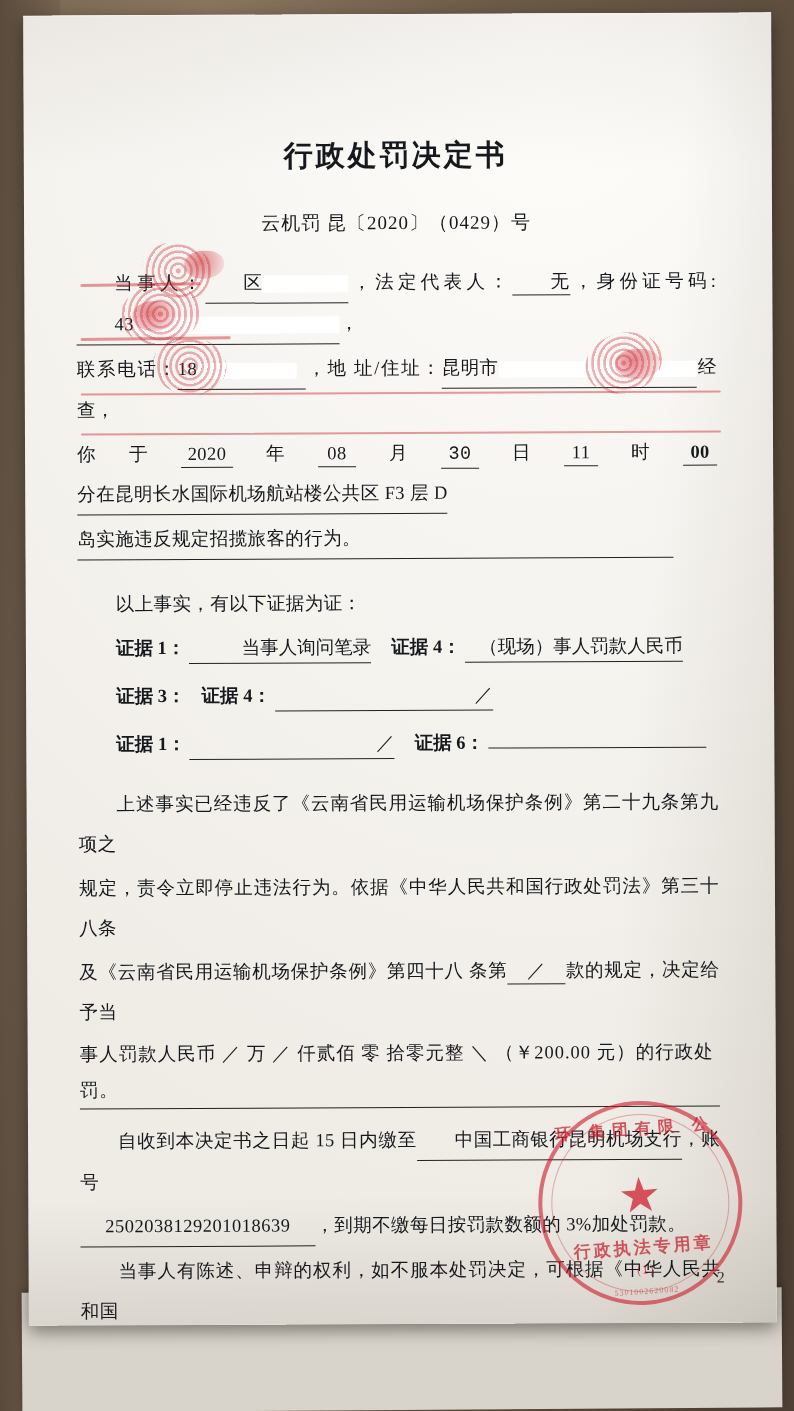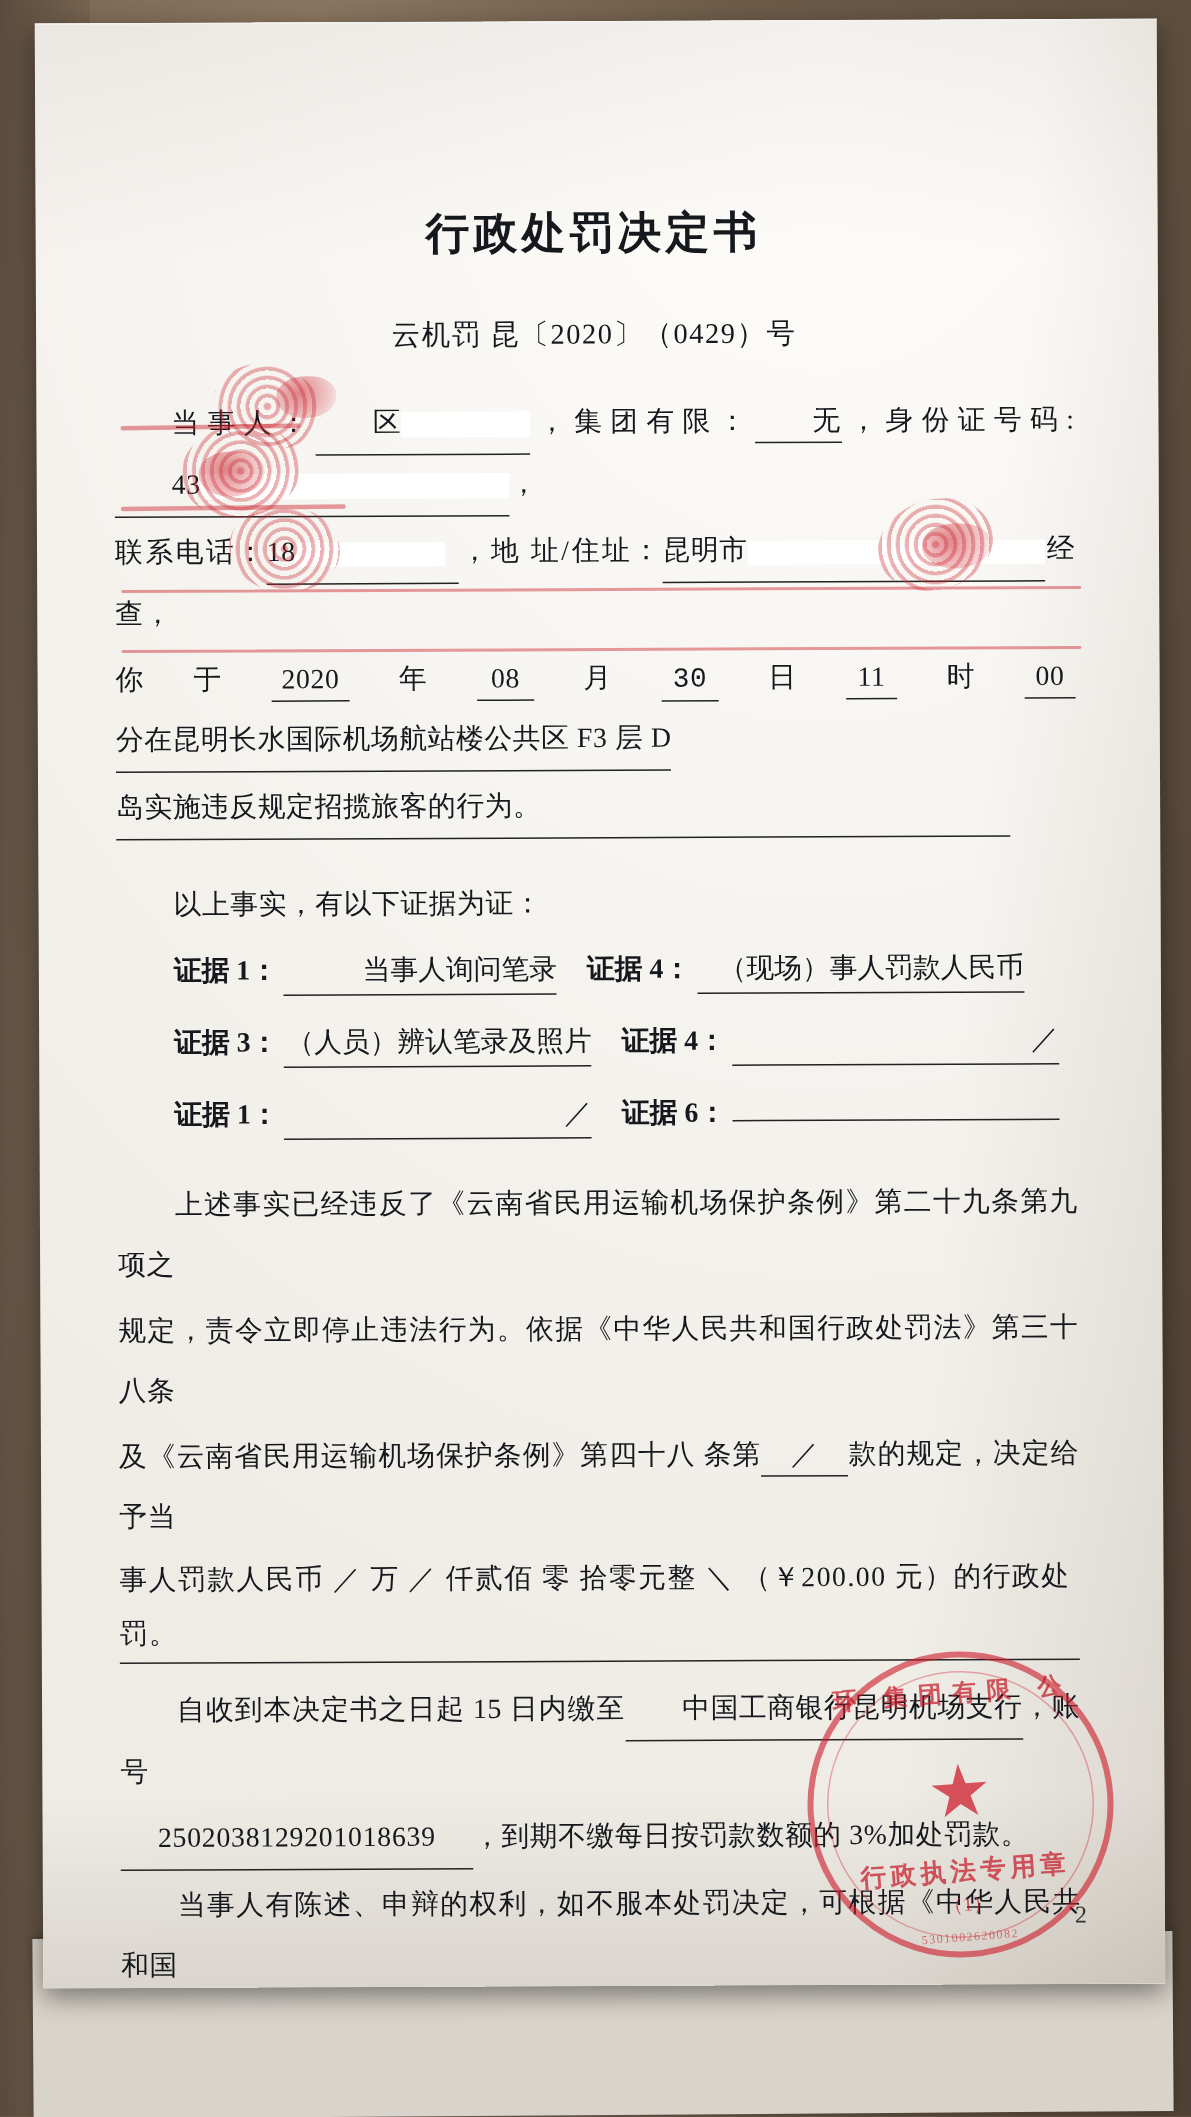--- a/index.html
+++ b/index.html
@@ -243,48 +243,47 @@
 
 <div id="page">
 
   <div id="content">
 
     <h1 class="title">行政处罚决定书</h1>
 
     <div class="docno">云机罚 昆〔2020〕（0429）号</div>
 
     <p class="body indent">
-      <span>当事人：</span><span class="ul-run" style="min-width:118px;text-align:left;"><span>区</span><span class="redact" style="width:86px;height:17px;"></span></span>，<span>集团有限：</span><span class="u" style="width:58px;">无</span>，<span>身份证号码:</span><span class="ul-run" style="min-width:236px;text-align:left;"><span>43</span><span class="redact" style="width:206px;height:17px;"></span></span>，
+      <span>当事人：</span><span class="ul-run" style="min-width:118px;text-align:left;"><span>区</span><span class="redact" style="width:86px;height:17px;"></span></span>，<span>法定代表人：</span><span class="u" style="width:58px;">无</span>，<span>身份证号码:</span><span class="ul-run" style="min-width:236px;text-align:left;"><span>43</span><span class="redact" style="width:206px;height:17px;"></span></span>，
     </p>
 
     <p class="body">
       <span>联系电话：</span><span class="ul-run" style="min-width:128px;text-align:left;"><span>18</span><span class="redact" style="width:100px;height:16px;"></span></span>，<span>地 址/住址：</span><span class="ul-run" style="min-width:252px;text-align:left;"><span>昆明市</span><span class="redact" style="width:198px;height:16px;"></span></span><span>经查，</span>
     </p>
 
     <p class="body">
-      <span>你于</span><span class="u" style="width:52px;">2020</span><span>年</span><span class="u" style="width:38px;">08</span><span>月</span><span class="u" style="width:38px;font-family:Liberation Mono, monospace;">30</span><span>日</span><span class="u" style="width:34px;">11</span><span>时</span><span class="u" style="width:34px;">00</span><span class="ul-run">分在昆明长水国际机场航站楼公共区 F3 层 D</span>
+      <span>你于</span><span class="u" style="width:52px;">2020</span><span>年</span><span class="u" style="width:38px;">08</span><span>月</span><span class="u" style="width:38px;font-family:Liberation Mono, monospace;">30</span><span>日</span><span class="u" style="width:34px;">11</span><span>时</span><span class="u" style="width:34px;font-weight:bold;">00</span><span class="ul-run">分在昆明长水国际机场航站楼公共区 F3 层 D</span>
     </p>
 
     <p class="body" style="margin-bottom:24px;">
       <span class="ul-run" style="min-width:596px;">岛实施违反规定招揽旅客的行为。</span>
     </p>
 
     <p class="body indent">以上事实，有以下证据为证：</p>
 
     <div class="ev-row">
       <span class="ev-label">证据 1：</span>
       <span class="ev-val w180">当事人询问笔录</span>
       <span class="gap"></span>
       <span class="ev-label">证据 4：</span>
       <span class="ev-val w215">（现场）事人罚款人民币</span>
     </div>
 
     <div class="ev-row">
       <span class="ev-label">证据 3：</span>
-      <span class="ev-val w200">（人员）辨认笔录及照片</span>
       <span class="gap"></span>
       <span class="ev-label">证据 4：</span>
       <span class="ev-val w215">／</span>
     </div>
 
     <div class="ev-row" style="margin-bottom:20px;">
       <span class="ev-label">证据 1：</span>
       <span class="ev-val w200">／</span>
       <span class="gap"></span>
       <span class="ev-label">证据 6：</span>

